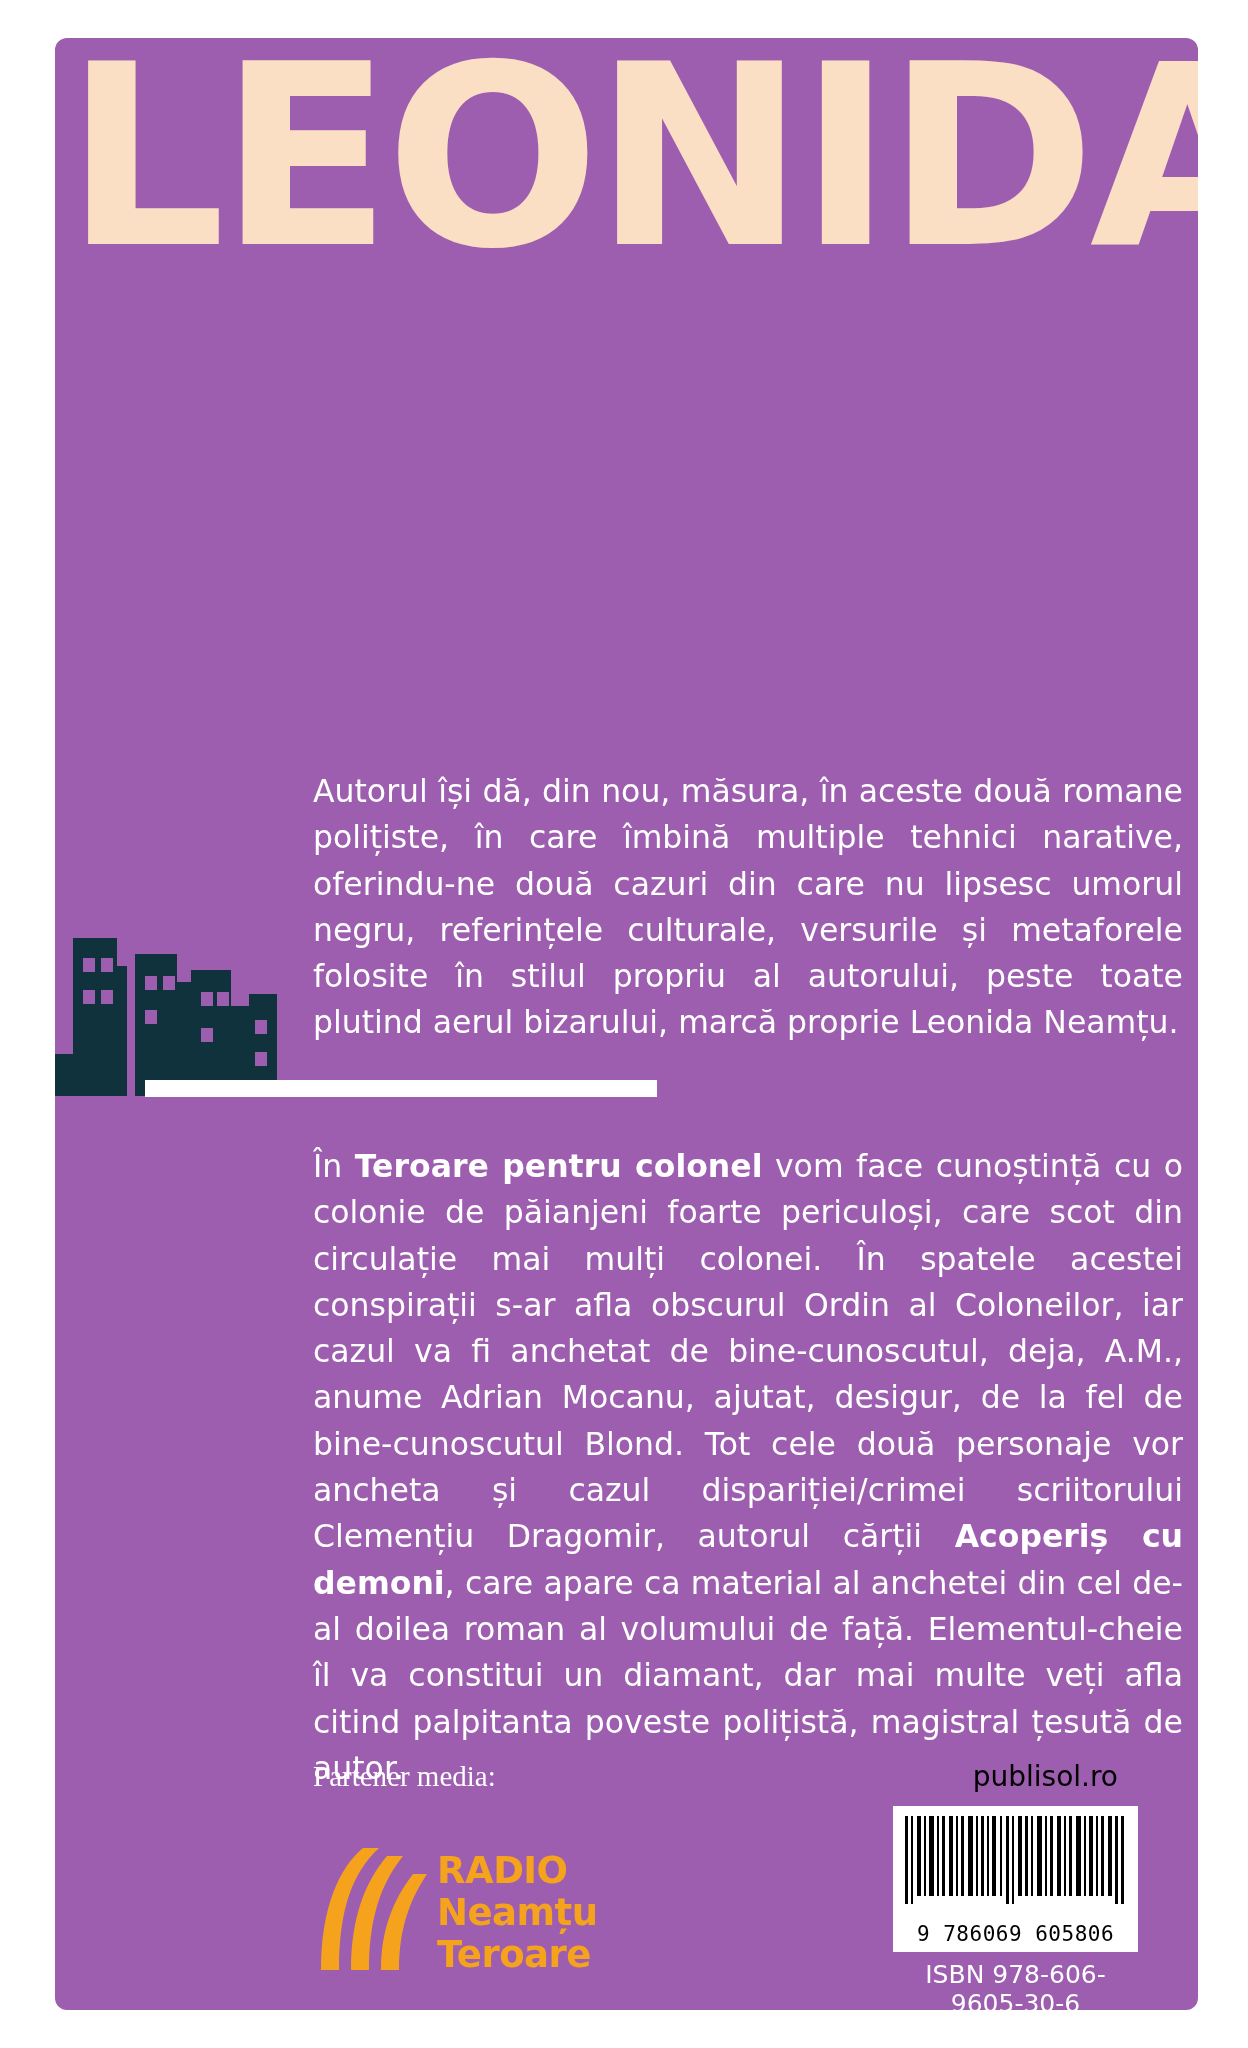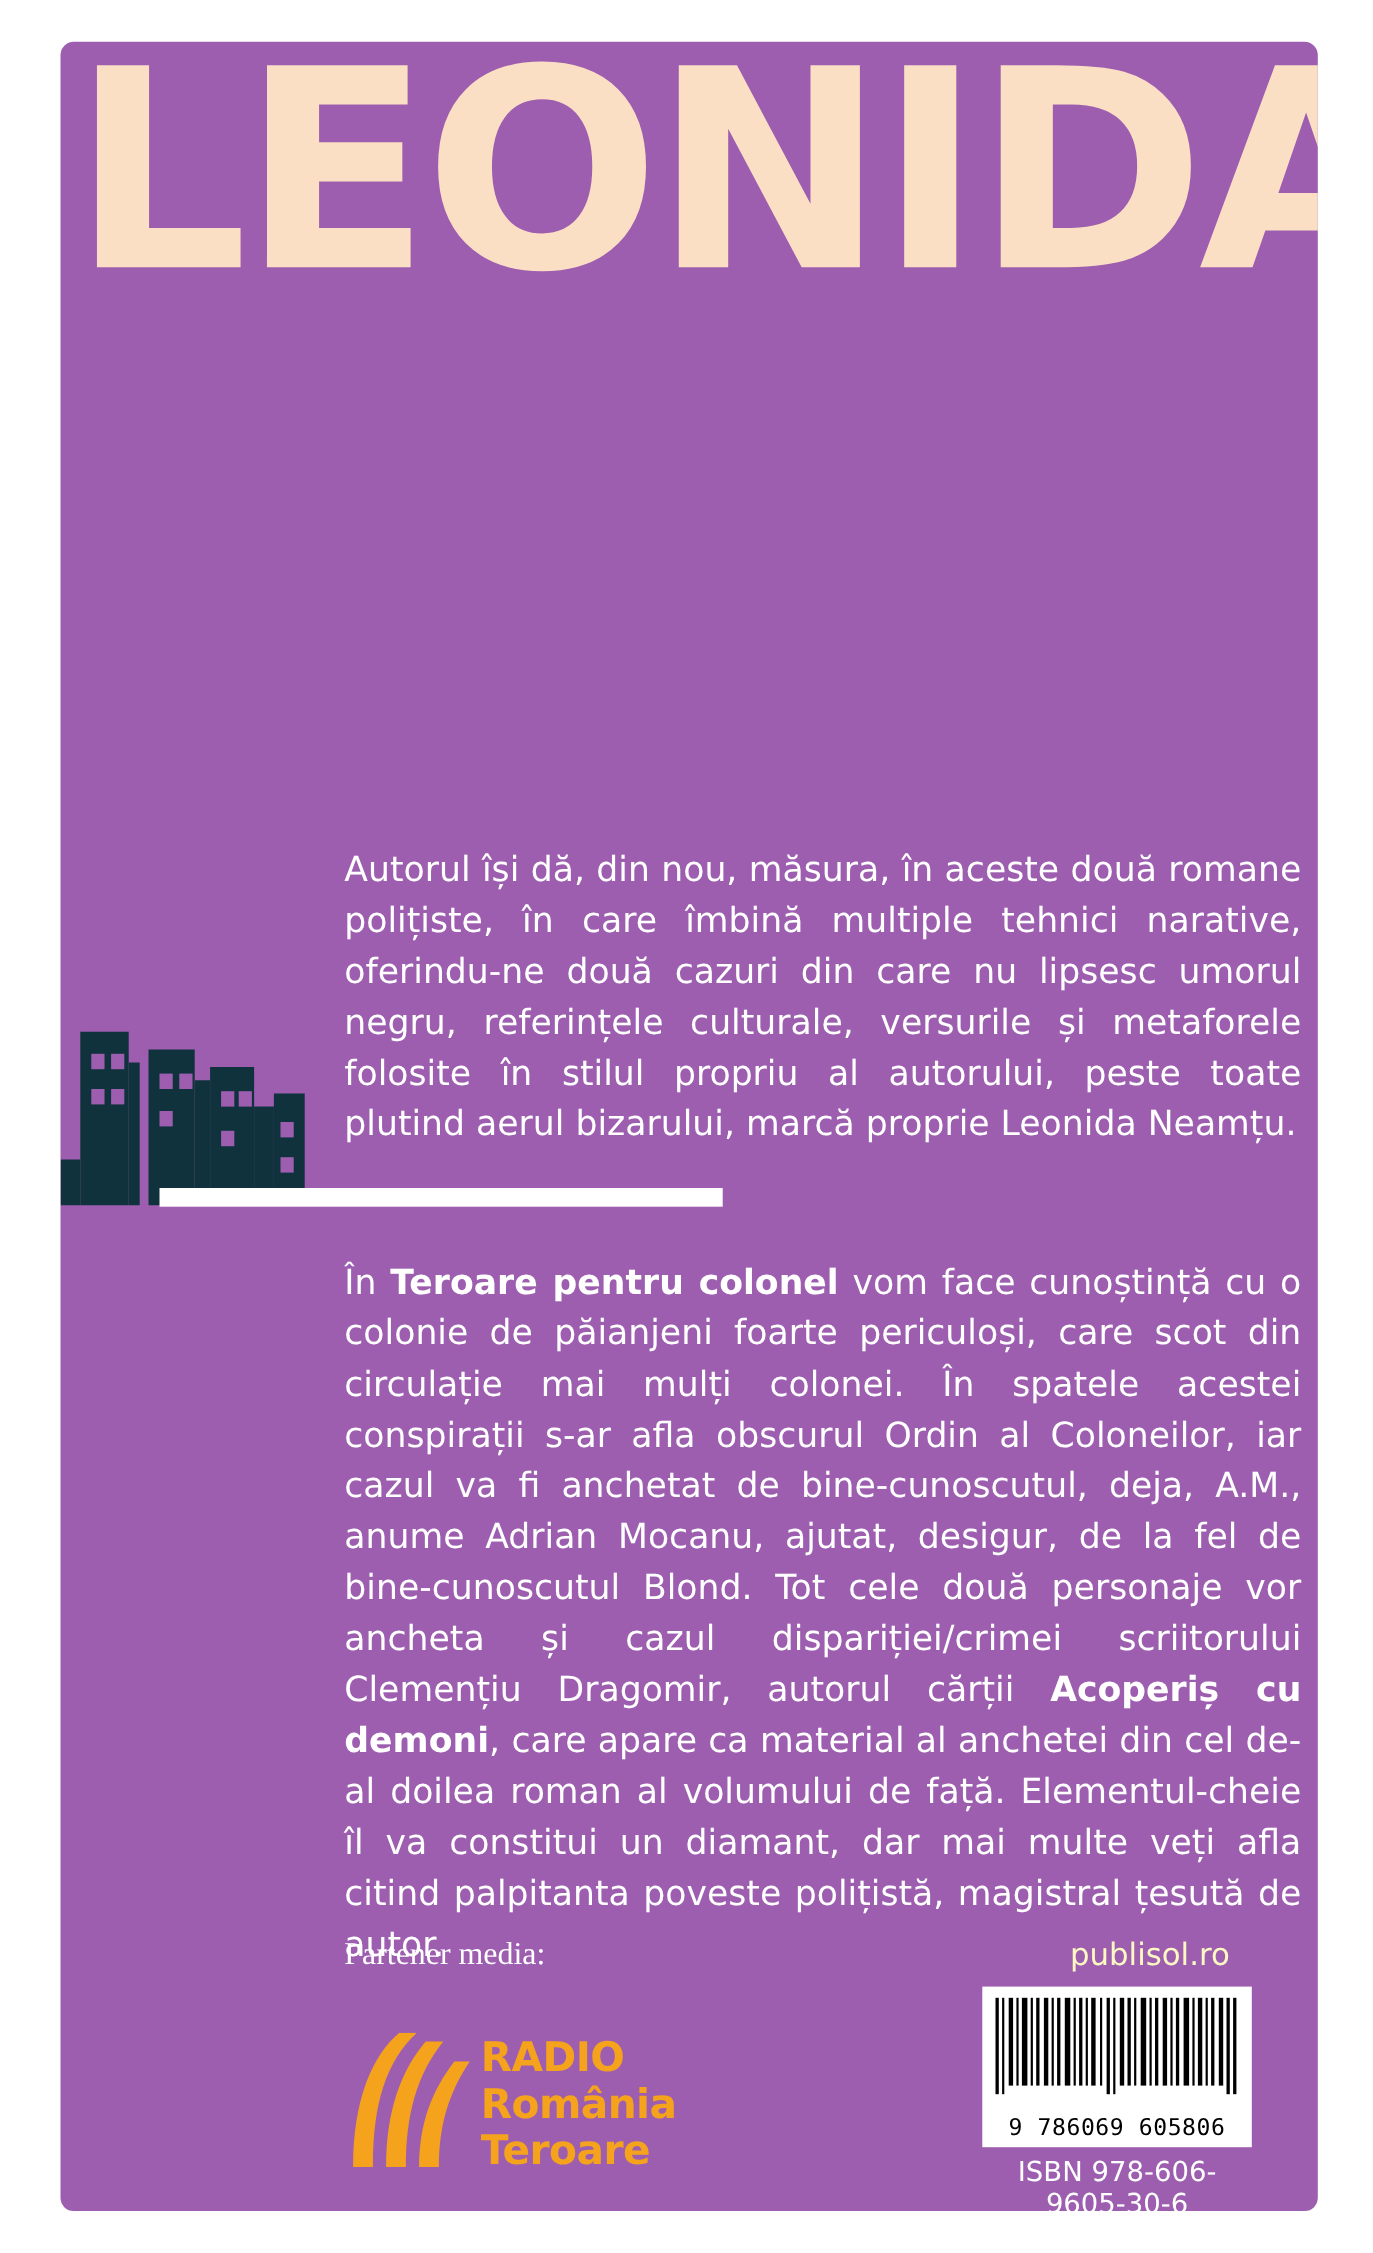--- a/index.html
+++ b/index.html
@@ -133,21 +133,21 @@
     font-weight: bold;
     font-size: 37px;
     line-height: 1.13;
     letter-spacing: -0.5px;
   }
 
   .site-url {
     position: absolute;
     right: 80px;
     top: 1722px;
-    color: #fef9c3;
+    color: #000000;
     font-size: 28px;
     font-family: "DejaVu Sans", sans-serif;
     text-align: right;
   }
 
   .barcode-box {
     position: absolute;
     right: 60px;
     top: 1768px;
     width: 245px;
@@ -229,21 +229,21 @@
     <div class="radio-logo">
       <svg class="mark" viewBox="0 0 110 122">
         <g fill="#f5a31d">
           <path d="M4 122 C4 60 22 20 46 0 L62 0 C34 26 22 64 22 122 Z"></path>
           <path d="M34 122 C34 70 48 34 70 8 L86 8 C62 38 52 74 52 122 Z"></path>
           <path d="M64 122 C64 82 76 52 96 26 L110 26 C90 56 82 86 82 122 Z"></path>
         </g>
       </svg>
       <div class="words">
         <div>RADIO</div>
-        <div>România</div>
+        <div>Neamțu</div>
         <div>Teroare</div>
       </div>
     </div>
 
     <div class="site-url">publisol.ro</div>
 
     <div class="barcode-box">
       <svg class="barcode-bars" viewBox="0 0 225 88" preserveAspectRatio="none">
         <g fill="#000000">
           <rect x="2" y="0" width="3" height="88"></rect>

